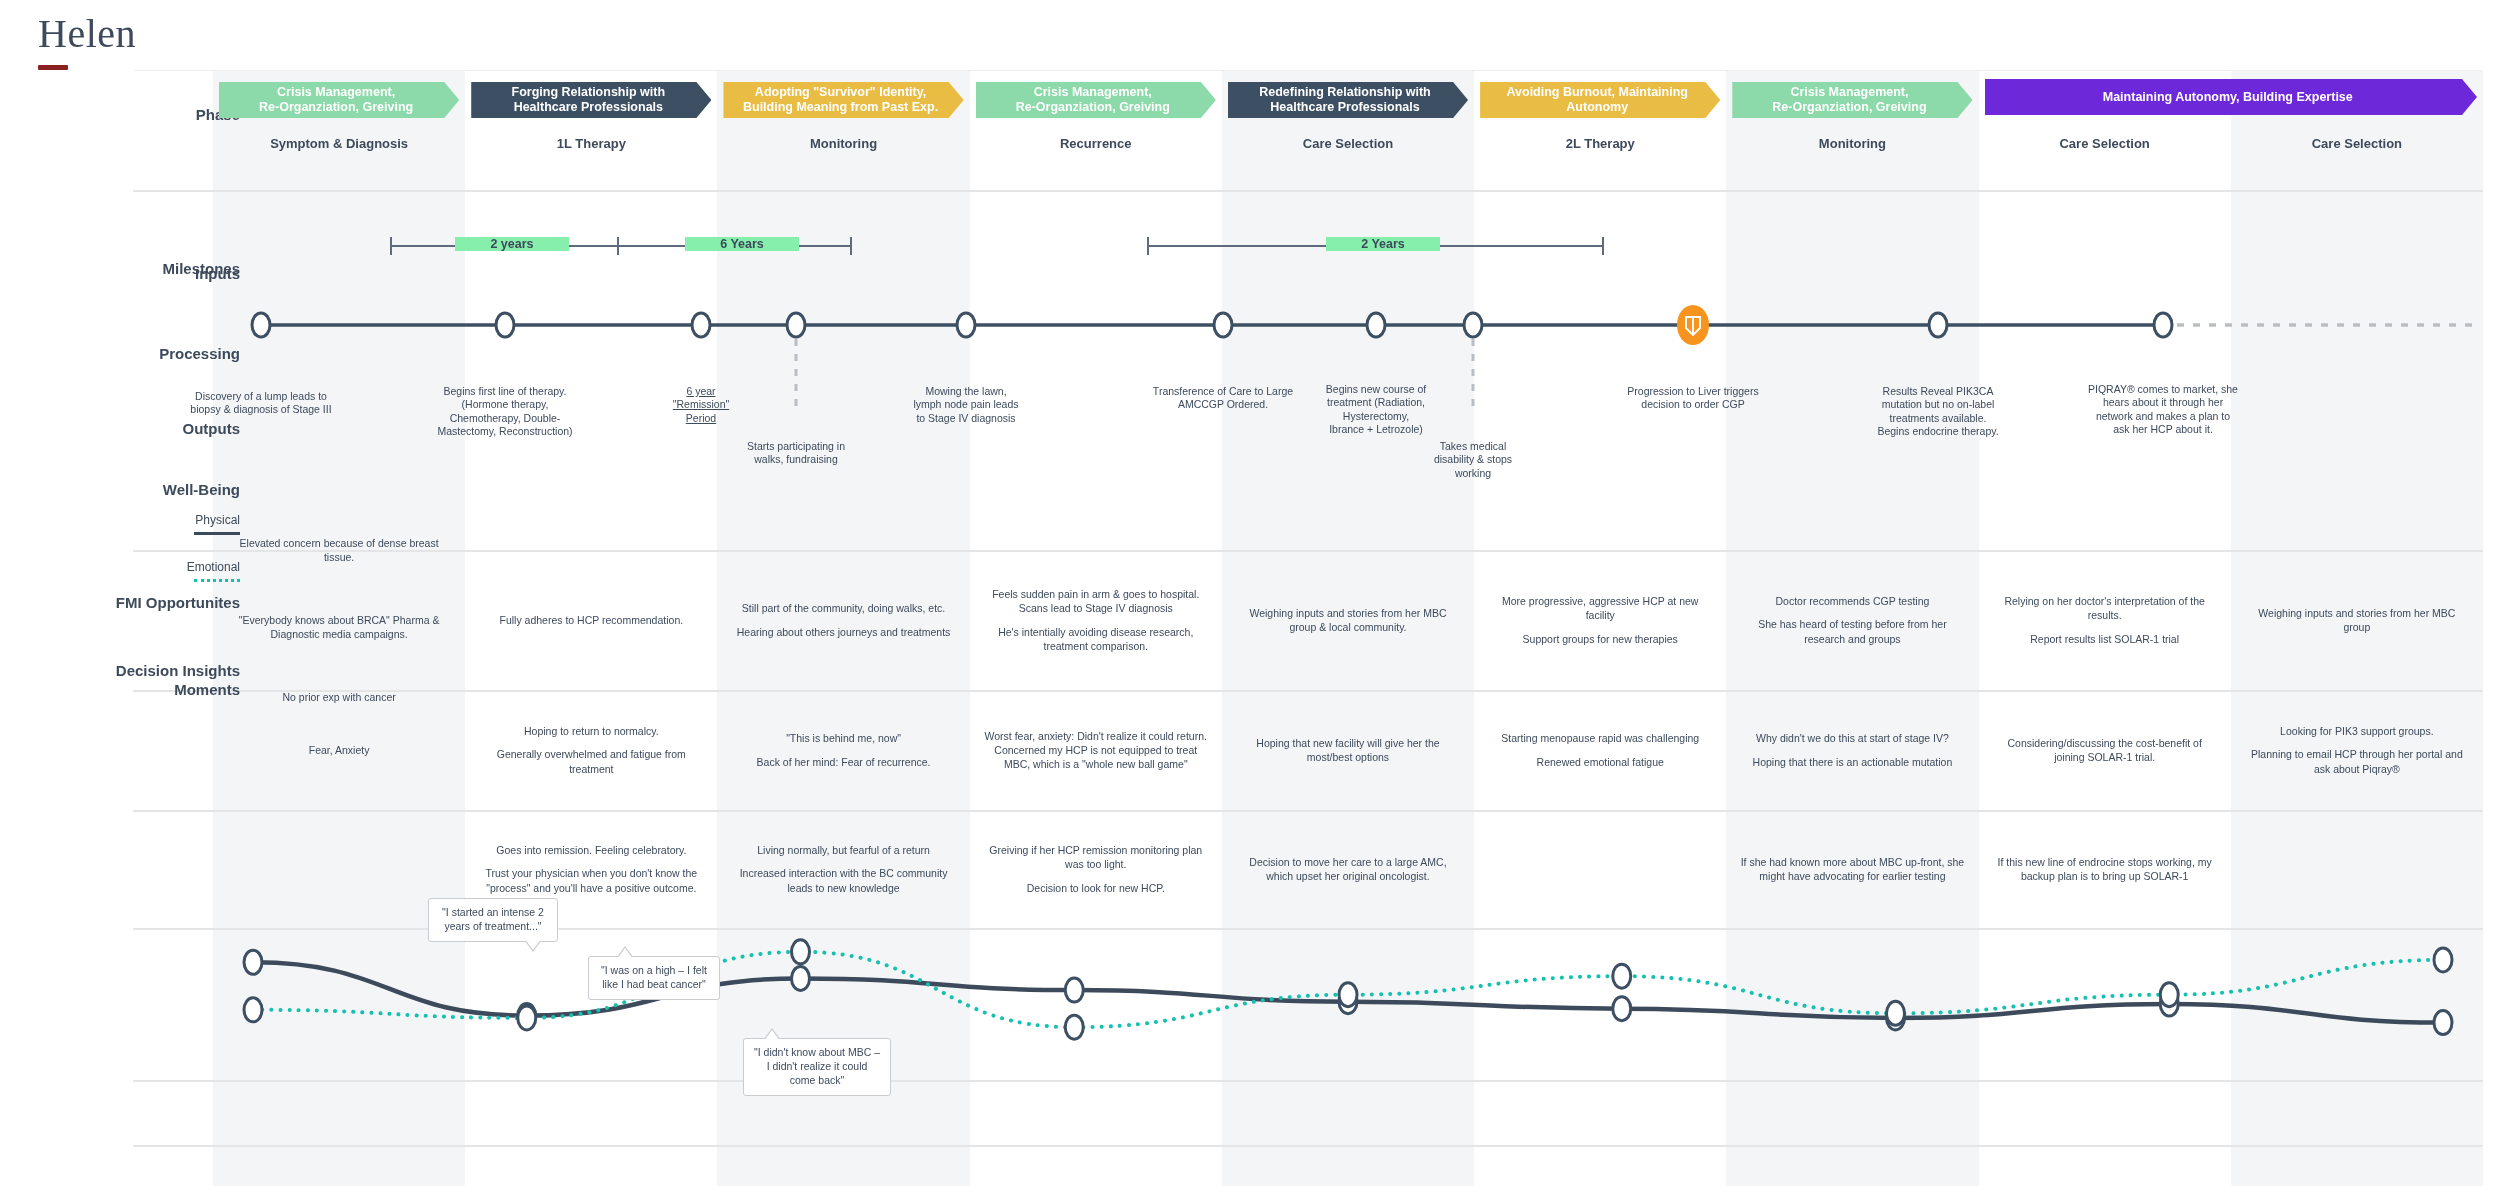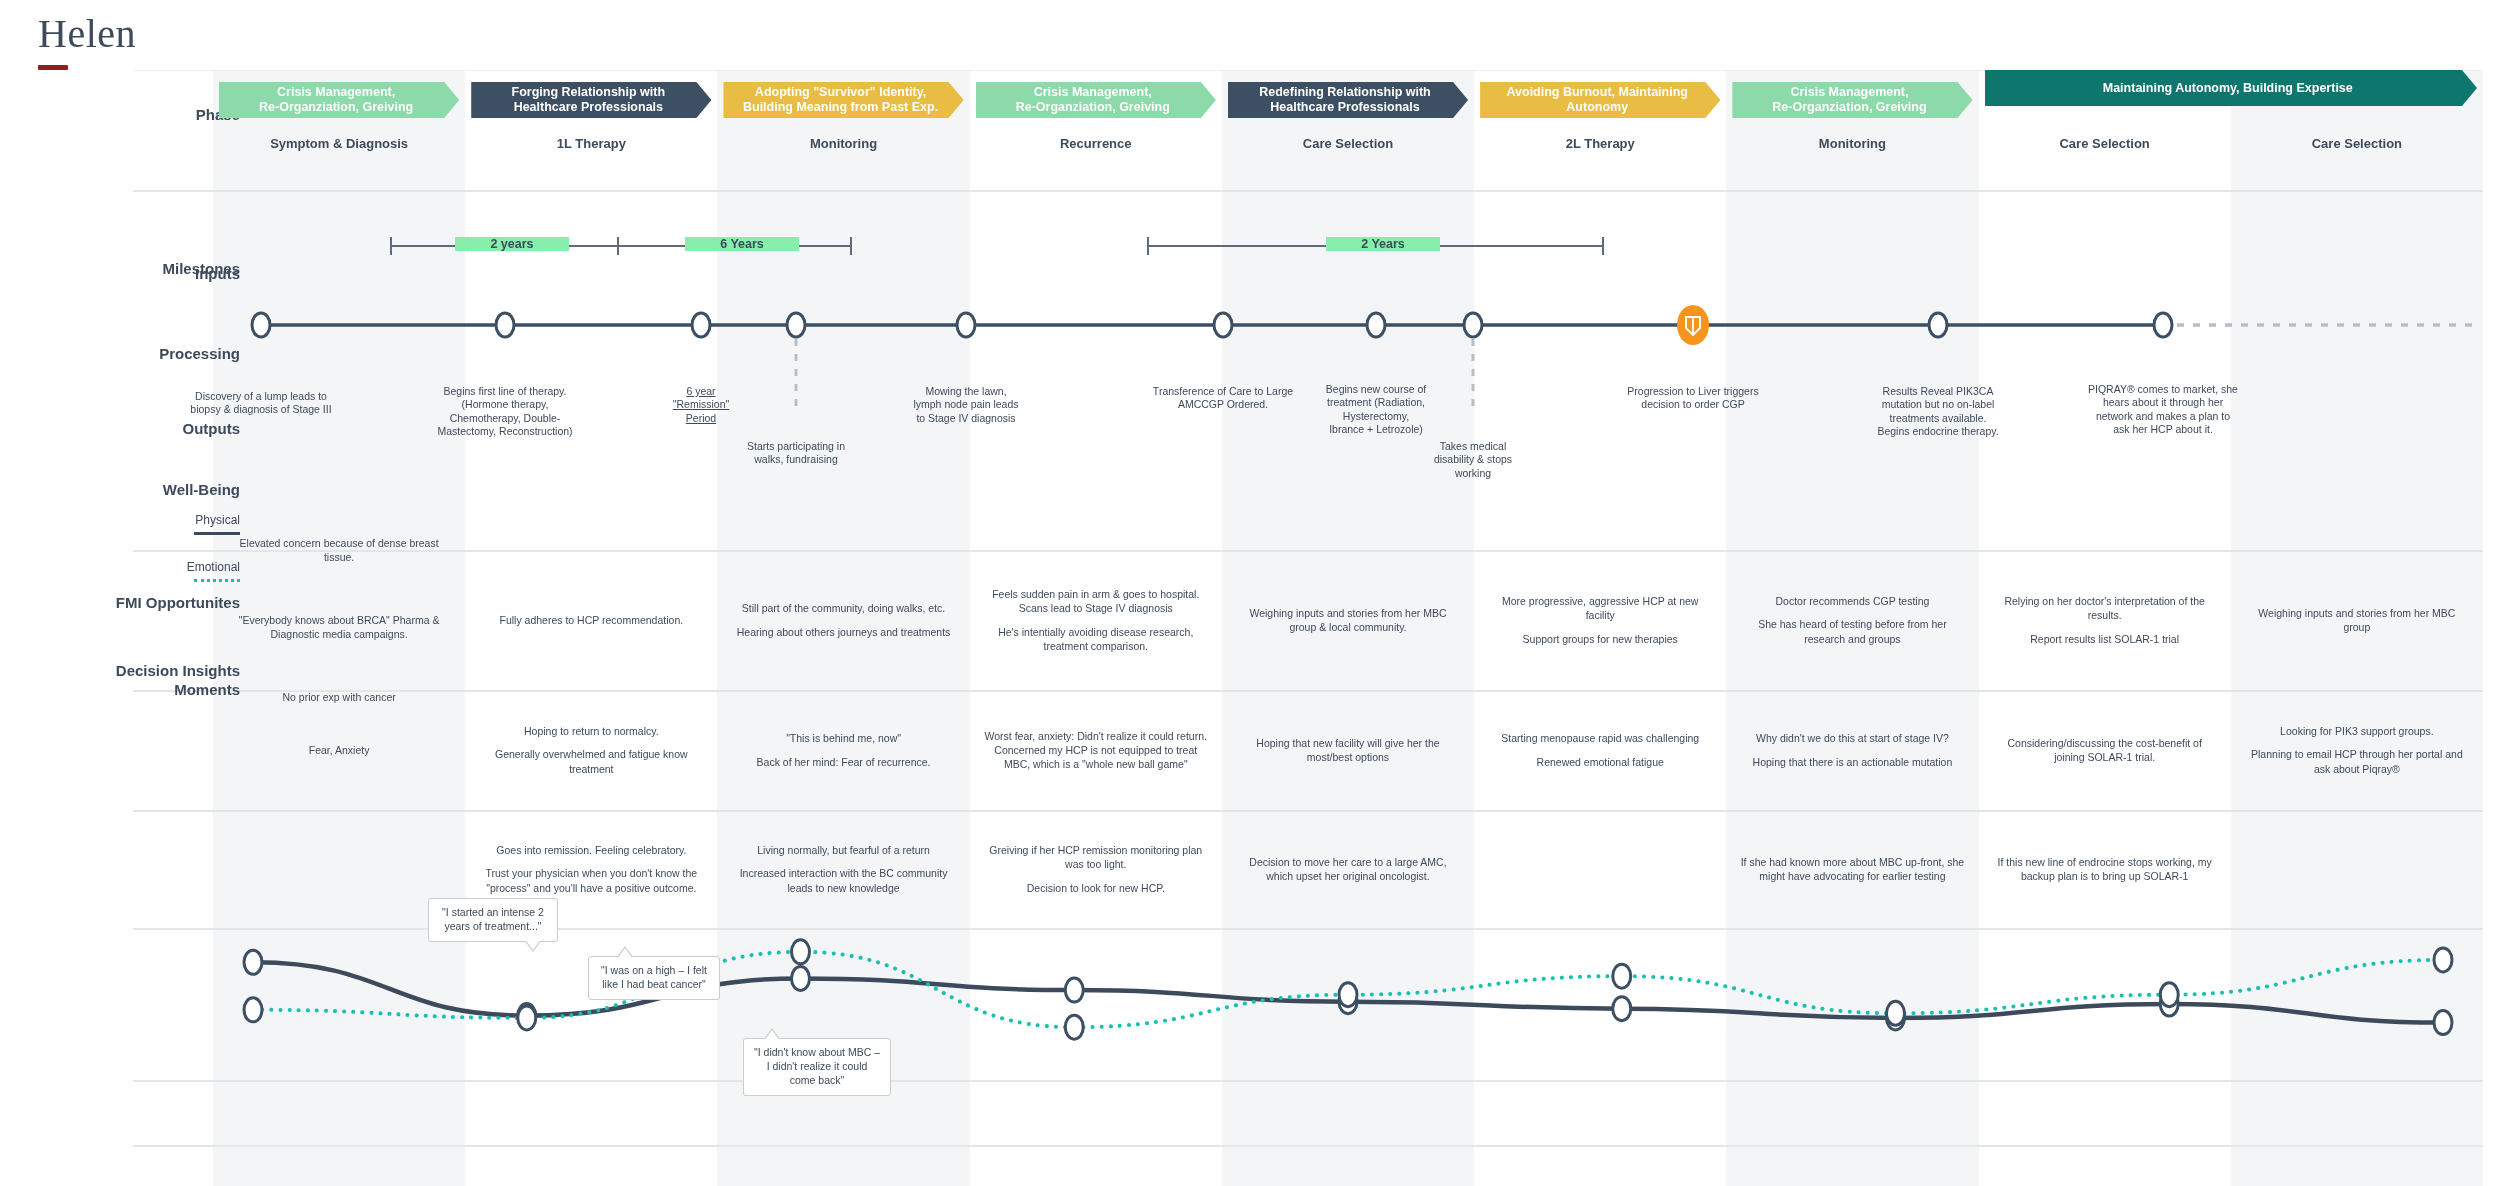--- a/index.html
+++ b/index.html
@@ -118,21 +118,21 @@
     <div class="phase-banner" style="left: 510.444px; width: 240.222px; top: 12px; background: rgb(233, 188, 68);">Adopting "Survivor" Identity,<br>Building Meaning from Past Exp.</div>
     <div class="phase-sub" style="left: 504.444px; width: 252.222px; top: 66px;">Monitoring</div>
     <div class="phase-banner" style="left: 762.667px; width: 240.222px; top: 12px; background: rgb(140, 217, 169);">Crisis Management,<br>Re-Organziation, Greiving</div>
     <div class="phase-sub" style="left: 756.667px; width: 252.222px; top: 66px;">Recurrence</div>
     <div class="phase-banner" style="left: 1014.89px; width: 240.222px; top: 12px; background: rgb(61, 79, 99);">Redefining Relationship with<br>Healthcare Professionals</div>
     <div class="phase-sub" style="left: 1008.89px; width: 252.222px; top: 66px;">Care Selection</div>
     <div class="phase-banner" style="left: 1267.11px; width: 240.222px; top: 12px; background: rgb(233, 188, 68);">Avoiding Burnout, Maintaining<br>Autonomy</div>
     <div class="phase-sub" style="left: 1261.11px; width: 252.222px; top: 66px;">2L Therapy</div>
     <div class="phase-banner" style="left: 1519.33px; width: 240.222px; top: 12px; background: rgb(140, 217, 169);">Crisis Management,<br>Re-Organziation, Greiving</div>
     <div class="phase-sub" style="left: 1513.33px; width: 252.222px; top: 66px;">Monitoring</div>
-    <div class="phase-banner" style="left: 1771.56px; width: 492.444px; top: 0; background: #0f766e;">Maintaining Autonomy, Building Expertise</div>
+    <div class="phase-banner" style="left: 1771.56px; width: 492.444px; top: 9px; background: #6d28d9;">Maintaining Autonomy, Building Expertise</div>
     <div class="phase-sub" style="left: 1765.56px; width: 252.222px; top: 66px;">Care Selection</div>
     <div class="phase-sub" style="left: 2017.78px; width: 252.222px; top: 66px;">Care Selection</div>
     <div style="position: absolute; left: 0px; top: 120px;">
       <svg id="ms-svg" width="2270" height="360">
         <line x1="40" y1="135" x2="1950" y2="135" stroke="#3d4f63" stroke-width="3.5"></line>
         <line x1="1964" y1="135" x2="2265" y2="135" stroke="#b9bec5" stroke-width="3.5" stroke-dasharray="7 9"></line>
         <line x1="178" x2="405" y1="56" y2="56" stroke="#5d6b7c" stroke-width="2"></line>
         <line x1="178" x2="178" y1="47" y2="65" stroke="#5d6b7c" stroke-width="2"></line>
         <line x1="405" x2="405" y1="47" y2="65" stroke="#5d6b7c" stroke-width="2"></line>
         <line x1="405" x2="638" y1="56" y2="56" stroke="#5d6b7c" stroke-width="2"></line>
@@ -205,21 +205,21 @@
       <p>Report results list SOLAR-1 trial</p>
     </div>
     <div class="cell" style="left: 2031.78px; width: 224.222px; top: 488px; height: 124px; display: flex; flex-direction: column; justify-content: center;">
       <p>Weighing inputs and stories from her MBC group</p>
     </div>
     <div class="cell" style="left: 14px; width: 224.222px; top: 626px; height: 108px; display: flex; flex-direction: column; justify-content: center;">
       <p>Fear, Anxiety</p>
     </div>
     <div class="cell" style="left: 266.222px; width: 224.222px; top: 626px; height: 108px; display: flex; flex-direction: column; justify-content: center;">
       <p>Hoping to return to normalcy.</p>
-      <p>Generally overwhelmed and fatigue know treatment</p>
+      <p>Generally overwhelmed and fatigue from treatment</p>
     </div>
     <div class="cell" style="left: 518.444px; width: 224.222px; top: 626px; height: 108px; display: flex; flex-direction: column; justify-content: center;">
       <p>"This is behind me, now"</p>
       <p>Back of her mind: Fear of recurrence.</p>
     </div>
     <div class="cell" style="left: 770.667px; width: 224.222px; top: 626px; height: 108px; display: flex; flex-direction: column; justify-content: center;">
       <p>Worst fear, anxiety: Didn't realize it could return. Concerned my HCP is not equipped to treat MBC, which is a "whole new ball game"</p>
     </div>
     <div class="cell" style="left: 1022.89px; width: 224.222px; top: 626px; height: 108px; display: flex; flex-direction: column; justify-content: center;">
       <p>Hoping that new facility will give her the most/best options</p>

